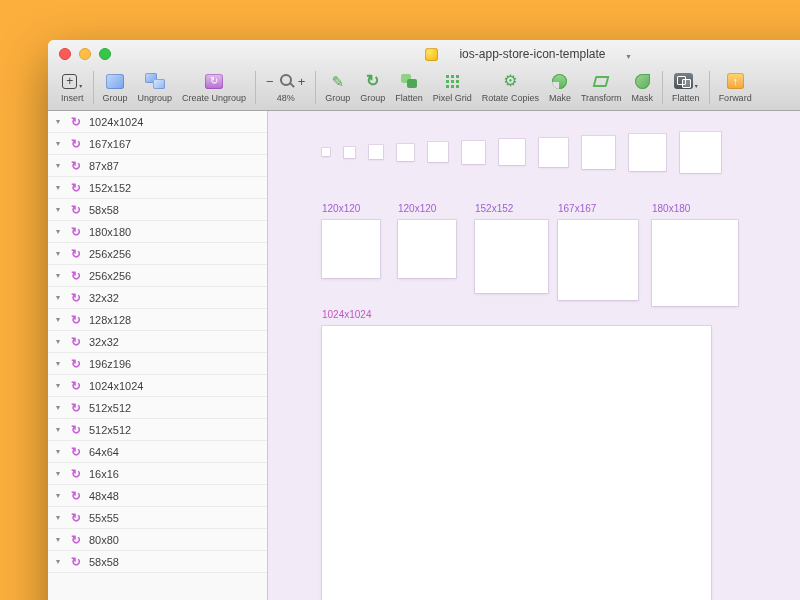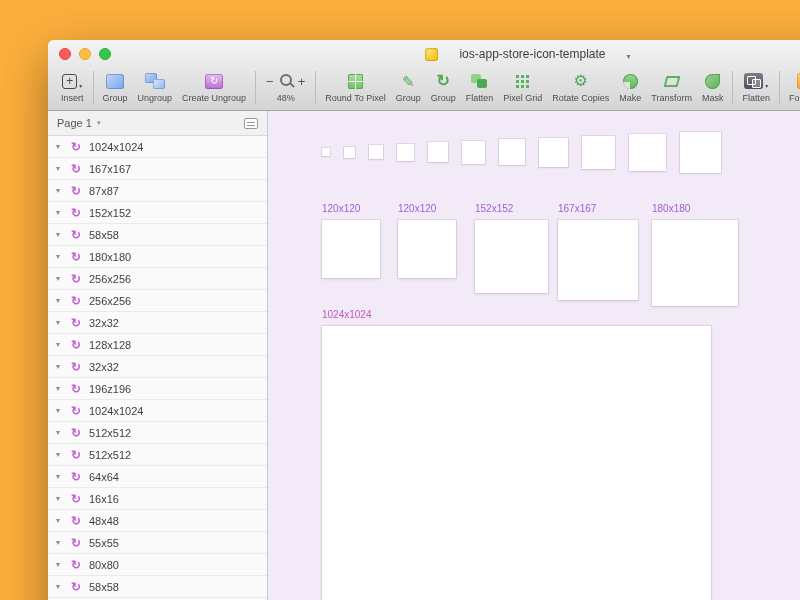--- a/index.html
+++ b/index.html
@@ -151,26 +151,20 @@
         <div class="icw">
           <span class="zbtn">−</span>
           <span class="mag"></span>
           <span class="zbtn">+</span>
         </div>
         <span class="lbl">48%</span>
       </div>
       <div class="tsep"></div>
       <div class="titem">
         <div class="icw">
-            <span class="rtp-ic"></span>
-          </div>
-        <span class="lbl">Round To Pixel</span>
-      </div>
-      <div class="titem">
-        <div class="icw">
             <span class="gglyph" style="font-size:15px">✎</span>
           </div>
         <span class="lbl">Group</span>
       </div>
       <div class="titem">
         <div class="icw">
             <span class="gglyph" style="font-size:16px;font-weight:bold">↻</span>
           </div>
         <span class="lbl">Group</span>
       </div>
@@ -223,25 +217,20 @@
         <div class="icw">
             <span class="fwd-ic">↑</span>
           </div>
         <span class="lbl">Forward</span>
       </div>
     </div>
   </div>
 
   <div class="content">
     <div class="sidebar">
-      <div class="page-header">
-        <span>Page 1</span>
-        <span class="page-caret">▾</span>
-        <span class="page-toggle"></span>
-      </div>
       <div class="rows">
           <div class="lrow">
             <span class="disc">▾</span>
             <span class="symic">↻</span>
             <span class="lname">1024x1024</span>
           </div>
           <div class="lrow">
             <span class="disc">▾</span>
             <span class="symic">↻</span>
             <span class="lname">167x167</span>

